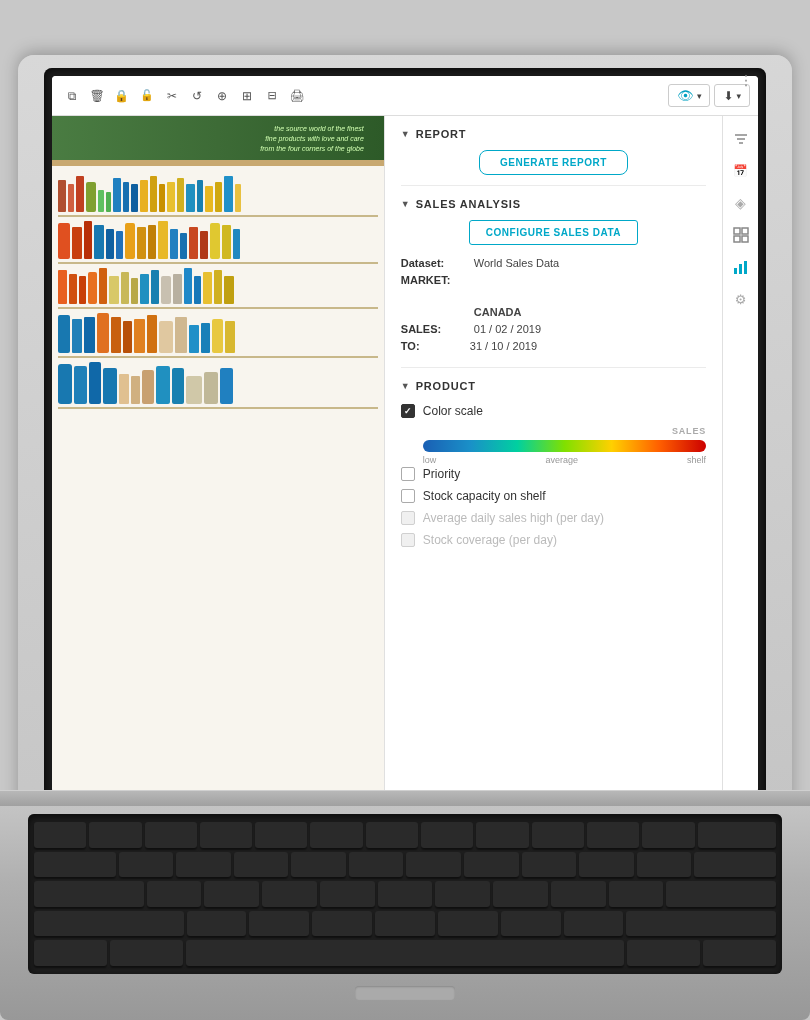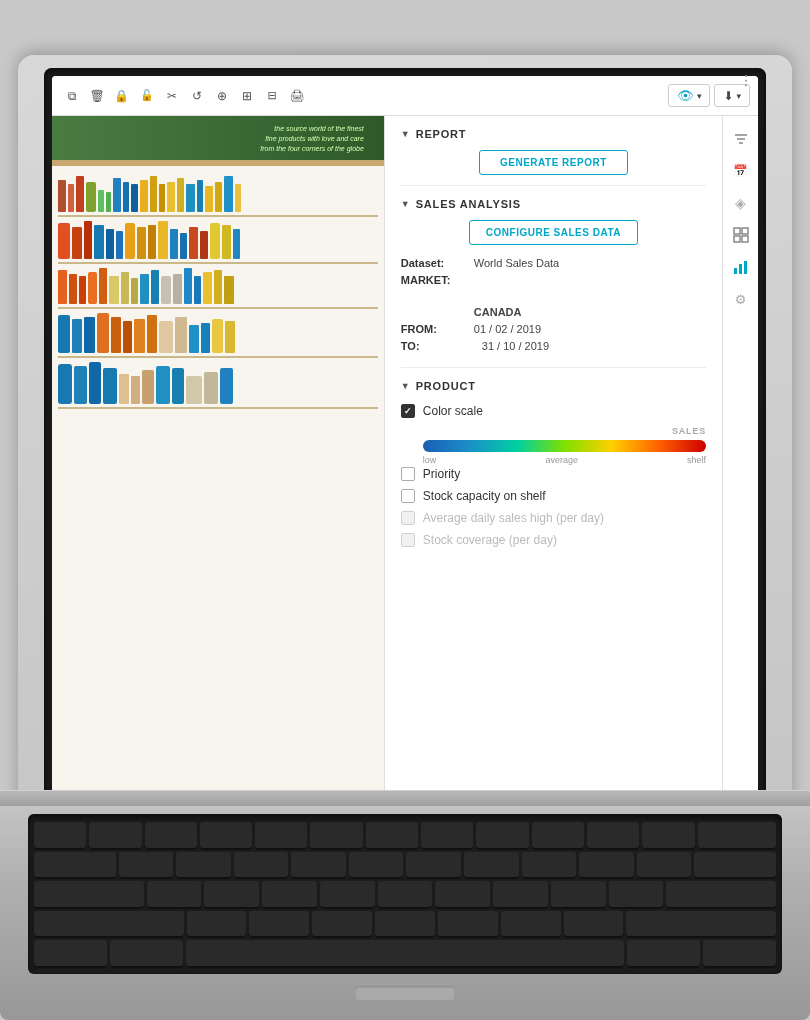--- a/index.html
+++ b/index.html
@@ -159,21 +159,21 @@
         </div>
       </div>
 
       <div style="flex:1;background:#fff;overflow-y:auto;border-left:1px solid #e0e0e0;">
 
         <div style="padding:12px 16px 10px;">
           <div style="display:flex;align-items:center;gap:6px;margin-bottom:10px;">
             <span style="font-size:9px;color:#555;">▼</span>
             <span style="font-size:11px;font-weight:700;color:#333;letter-spacing:0.8px;">REPORT</span>
           </div>
-          <button style="display:block;margin:0 auto;padding:6px 20px;border:1.5px solid #00a8c8;background:white;color:#00a8c8;font-size:10px;font-weight:700;letter-spacing:0.5px;border-radius:3px;cursor:pointer;">GENERATE REPORT</button>
+          <button style="display:block;margin:0 auto;padding:6px 20px;border:1.5px solid #00a8c8;background:white;color:#00a8c8;font-size:10px;font-weight:700;letter-spacing:0.5px;border-radius:8px;cursor:pointer;">GENERATE REPORT</button>
         </div>
 
         <div style="height:1px;background:#ebebeb;margin:0 16px;"></div>
 
         <div style="padding:12px 16px 10px;">
           <div style="display:flex;align-items:center;gap:6px;margin-bottom:10px;">
             <span style="font-size:9px;color:#555;">▼</span>
             <span style="font-size:11px;font-weight:700;color:#333;letter-spacing:0.8px;">SALES ANALYSIS</span>
           </div>
           <button style="display:block;margin:0 auto 12px;padding:6px 16px;border:1.5px solid #00a8c8;background:white;color:#00a8c8;font-size:10px;font-weight:700;letter-spacing:0.5px;border-radius:3px;cursor:pointer;">CONFIGURE SALES DATA</button>
@@ -181,24 +181,24 @@
           <div>
             <div style="display:flex;gap:8px;margin-bottom:5px;font-size:11px;">
               <span style="font-weight:700;color:#333;min-width:65px;">Dataset:</span>
               <span style="color:#444;">World Sales Data</span>
             </div>
             <div style="display:flex;gap:8px;margin-bottom:5px;font-size:11px;">
               <span style="font-weight:700;color:#333;min-width:65px;">MARKET:</span>
               <span style="color:#444;font-weight:600;margin-top:32px;">CANADA</span>
             </div>
             <div style="display:flex;gap:8px;margin-bottom:5px;font-size:11px;">
-              <span style="font-weight:700;color:#333;min-width:65px;">FROM:</span>
+              <span style="font-weight:700;color:#333;min-width:65px;">SALES:</span>
               <span style="color:#444;">01 / 02 / 2019</span>
             </div>
-            <div style="display:flex;gap:16px;margin-bottom:5px;font-size:11px;">
+            <div style="display:flex;gap:4px;margin-bottom:5px;font-size:11px;">
               <span style="font-weight:700;color:#333;min-width:65px;">TO:</span>
               <span style="color:#444;">31 / 10 / 2019</span>
             </div>
           </div>
         </div>
 
         <div style="height:1px;background:#ebebeb;margin:0 16px;"></div>
 
         <div style="padding:12px 16px 14px;">
           <div style="display:flex;align-items:center;gap:6px;margin-bottom:12px;">

